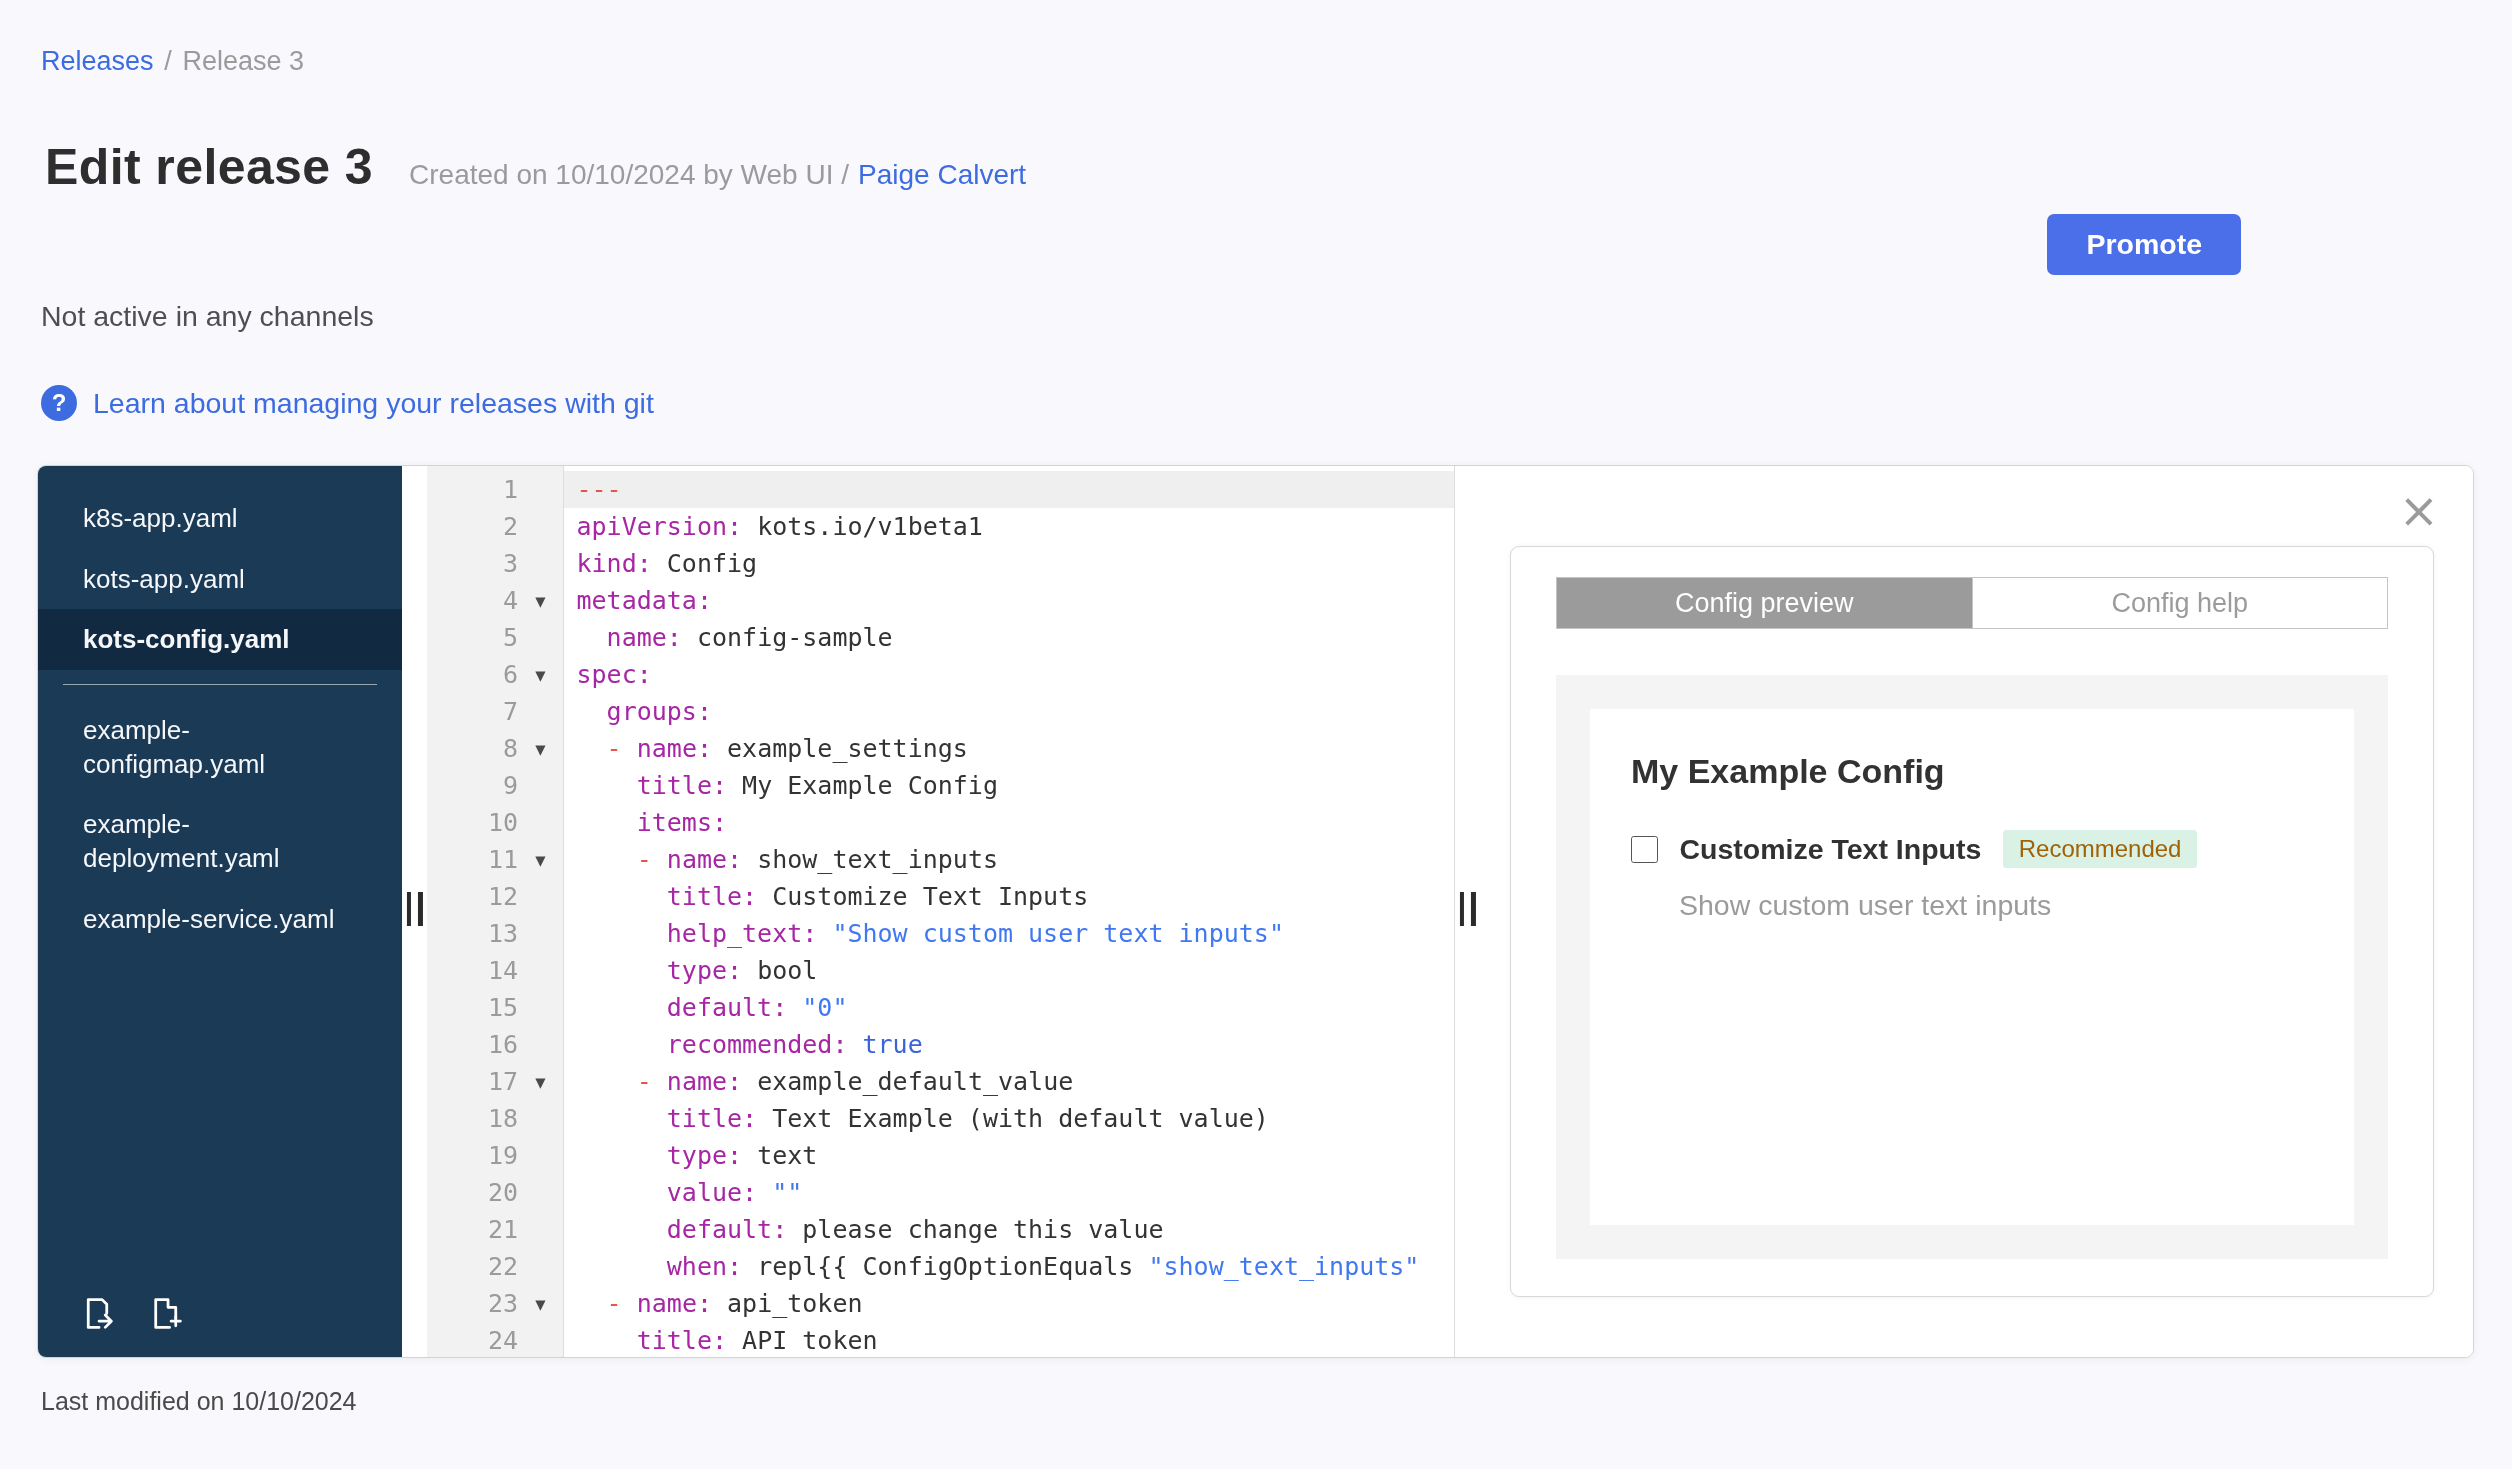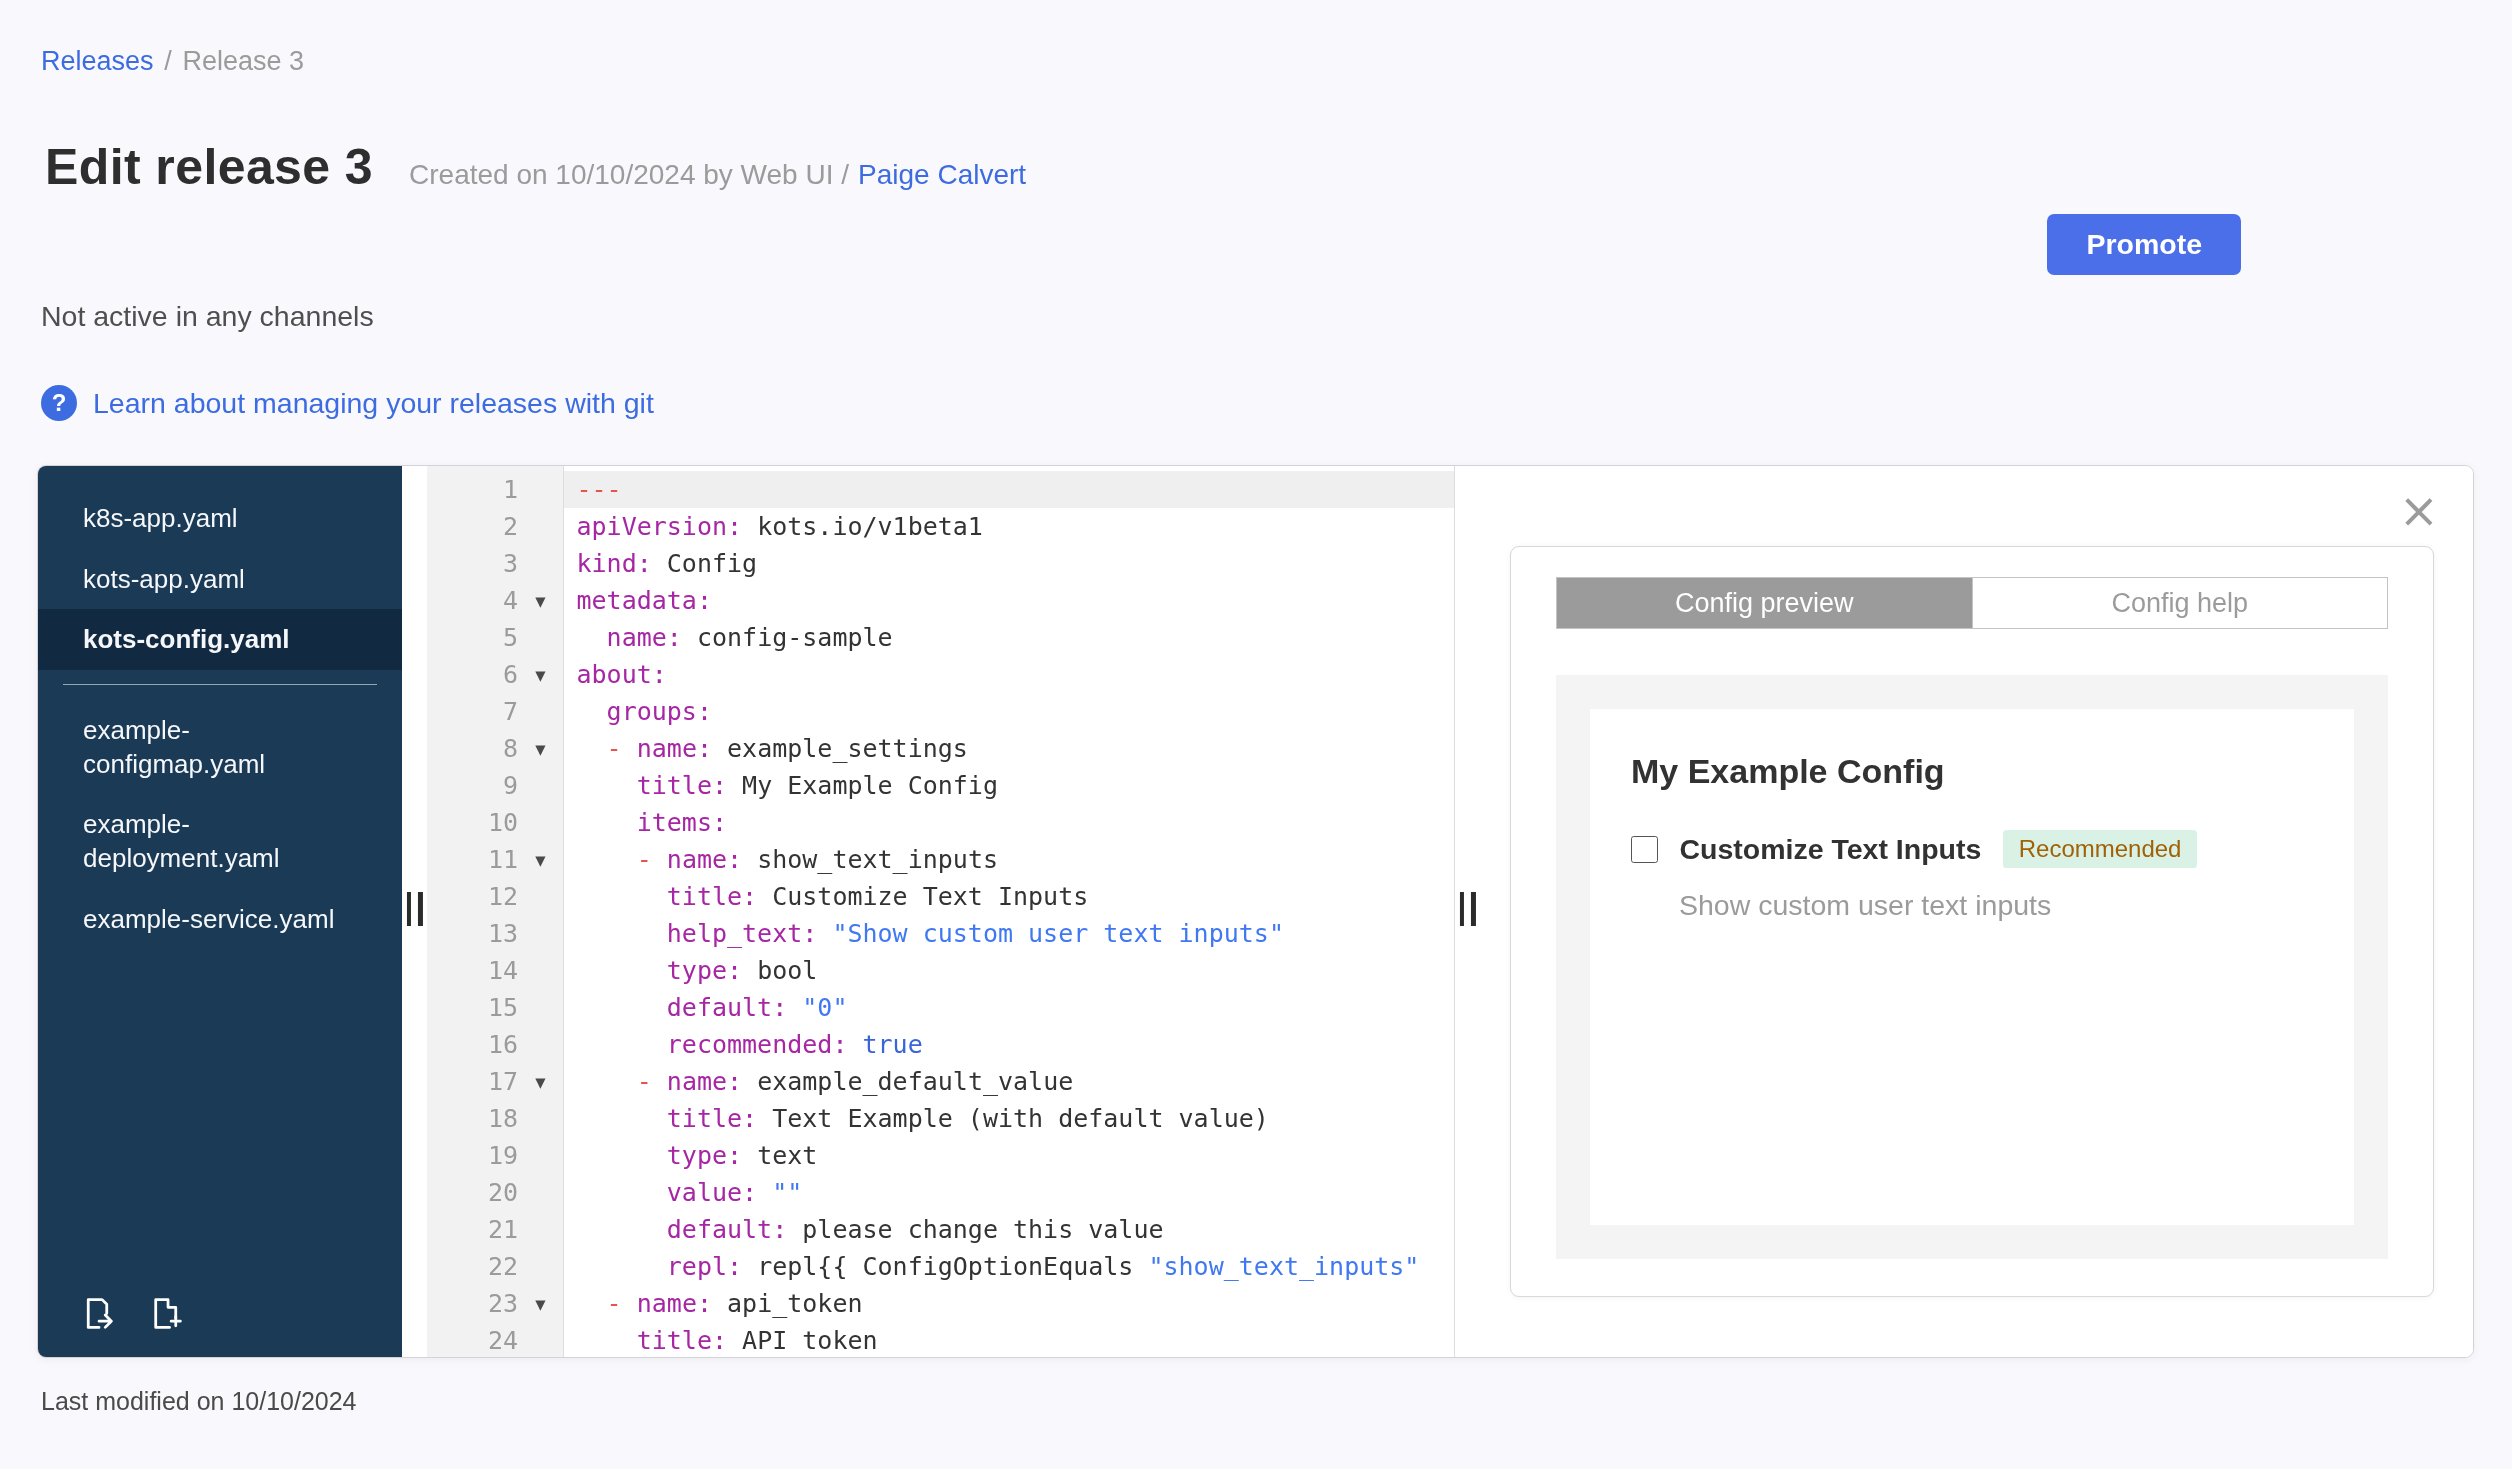--- a/index.html
+++ b/index.html
@@ -290,37 +290,37 @@
           <span class="gl-fold"></span>
         </div>
       </div>
 
     <div class="code" id="code">
         <div class="code-line active"><span class="tok-dash">---</span></div>
         <div class="code-line"><span class="tok-key">apiVersion:</span><span class="tok-plain"> kots.io/v1beta1</span></div>
         <div class="code-line"><span class="tok-key">kind:</span><span class="tok-plain"> Config</span></div>
         <div class="code-line"><span class="tok-key">metadata:</span></div>
         <div class="code-line"><span class="tok-plain">  </span><span class="tok-key">name:</span><span class="tok-plain"> config-sample</span></div>
-        <div class="code-line"><span class="tok-key">about:</span></div>
+        <div class="code-line"><span class="tok-key">spec:</span></div>
         <div class="code-line"><span class="tok-plain">  </span><span class="tok-key">groups:</span></div>
         <div class="code-line"><span class="tok-plain">  </span><span class="tok-dash">-</span><span class="tok-plain"> </span><span class="tok-key">name:</span><span class="tok-plain"> example_settings</span></div>
         <div class="code-line"><span class="tok-plain">    </span><span class="tok-key">title:</span><span class="tok-plain"> My Example Config</span></div>
         <div class="code-line"><span class="tok-plain">    </span><span class="tok-key">items:</span></div>
         <div class="code-line"><span class="tok-plain">    </span><span class="tok-dash">-</span><span class="tok-plain"> </span><span class="tok-key">name:</span><span class="tok-plain"> show_text_inputs</span></div>
         <div class="code-line"><span class="tok-plain">      </span><span class="tok-key">title:</span><span class="tok-plain"> Customize Text Inputs</span></div>
         <div class="code-line"><span class="tok-plain">      </span><span class="tok-key">help_text:</span><span class="tok-plain"> </span><span class="tok-string">"Show custom user text inputs"</span></div>
         <div class="code-line"><span class="tok-plain">      </span><span class="tok-key">type:</span><span class="tok-plain"> bool</span></div>
         <div class="code-line"><span class="tok-plain">      </span><span class="tok-key">default:</span><span class="tok-plain"> </span><span class="tok-string">"0"</span></div>
         <div class="code-line"><span class="tok-plain">      </span><span class="tok-key">recommended:</span><span class="tok-plain"> </span><span class="tok-keyword">true</span></div>
         <div class="code-line"><span class="tok-plain">    </span><span class="tok-dash">-</span><span class="tok-plain"> </span><span class="tok-key">name:</span><span class="tok-plain"> example_default_value</span></div>
         <div class="code-line"><span class="tok-plain">      </span><span class="tok-key">title:</span><span class="tok-plain"> Text Example (with default value)</span></div>
         <div class="code-line"><span class="tok-plain">      </span><span class="tok-key">type:</span><span class="tok-plain"> text</span></div>
         <div class="code-line"><span class="tok-plain">      </span><span class="tok-key">value:</span><span class="tok-plain"> </span><span class="tok-string">""</span></div>
         <div class="code-line"><span class="tok-plain">      </span><span class="tok-key">default:</span><span class="tok-plain"> please change this value</span></div>
-        <div class="code-line"><span class="tok-plain">      </span><span class="tok-key">repl:</span><span class="tok-plain"> repl{{ ConfigOptionEquals </span><span class="tok-string">"show_text_inputs"</span></div>
+        <div class="code-line"><span class="tok-plain">      </span><span class="tok-key">when:</span><span class="tok-plain"> repl{{ ConfigOptionEquals </span><span class="tok-string">"show_text_inputs"</span></div>
         <div class="code-line"><span class="tok-plain">  </span><span class="tok-dash">-</span><span class="tok-plain"> </span><span class="tok-key">name:</span><span class="tok-plain"> api_token</span></div>
         <div class="code-line"><span class="tok-plain">    </span><span class="tok-key">title:</span><span class="tok-plain"> API token</span></div>
         <div class="code-line"><span class="tok-plain">    </span><span class="tok-key">type:</span><span class="tok-plain"> password</span></div>
       </div>
 
     <div class="pane-gap">
       <div class="resize-handle">
         <span class="bar"></span>
           <span class="bar"></span>
       </div>

